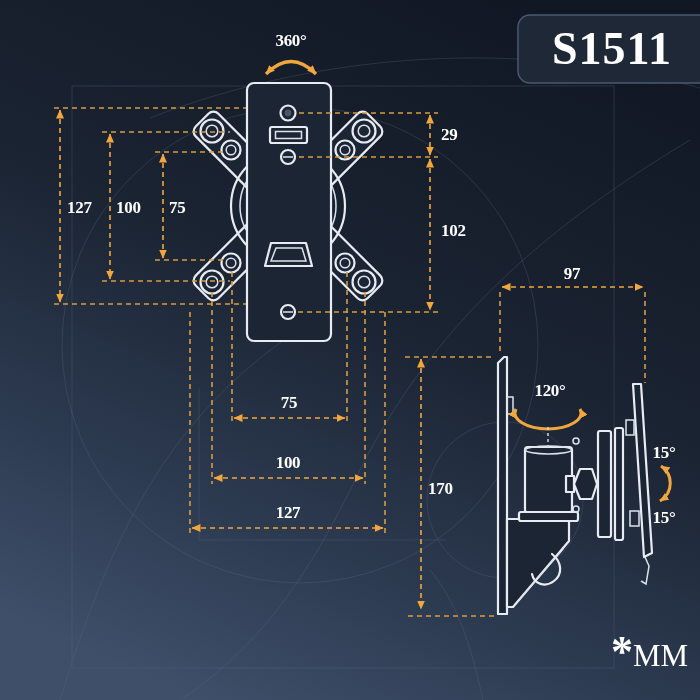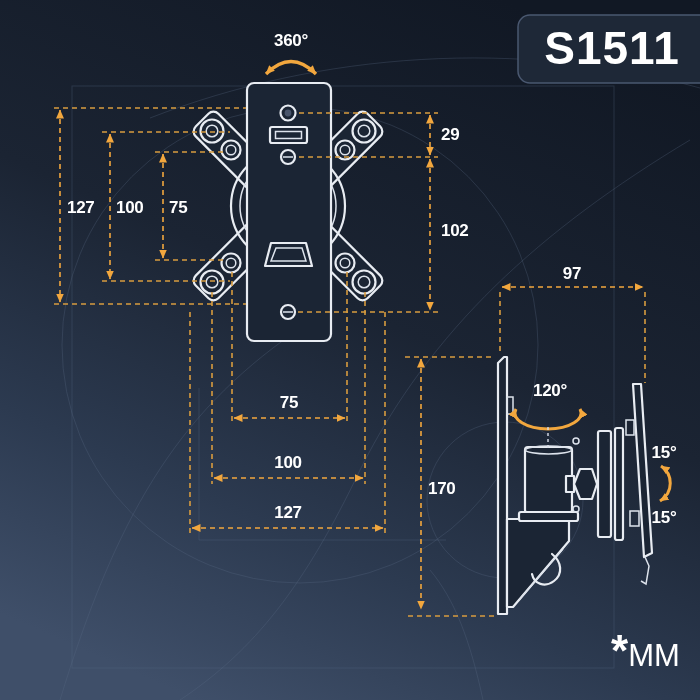--- a/index.html
+++ b/index.html
@@ -1,17 +1,17 @@
 <!DOCTYPE html>
 <html><head>
 <meta charset="utf-8">
 <style>
   html,body{margin:0;padding:0;background:#10161f;}
   #stage{position:relative;width:700px;height:700px;overflow:hidden;
-         font-family:Liberation Sans, sans-serif;}
+         font-family:Liberation Serif, serif;}
   svg{display:block;}
   .wline{stroke:#E8ECF2;stroke-width:2.2;fill:none;stroke-linejoin:round;stroke-linecap:round;}
   .wfill{stroke:#E8ECF2;stroke-width:2.2;fill:#1B2534;stroke-linejoin:round;}
   .wthin{stroke:#DDE3EC;stroke-width:1.5;fill:none;}
   .dash{stroke:#D79C3F;stroke-width:1.6;fill:none;stroke-dasharray:5 4;}
   .dim{stroke:#F2A73E;stroke-width:1.6;fill:none;stroke-dasharray:5 4;}
   .decor{stroke:#5A6A85;stroke-width:1;fill:none;opacity:0.30;}
   .lbl{fill:#FFFFFF;font-weight:bold;font-size:17px;letter-spacing:-0.3px;}
   .lblmid{text-anchor:middle;}
   .badge-text{fill:#FFFFFF;font-weight:bold;font-size:46px;letter-spacing:1px;text-anchor:middle;}

